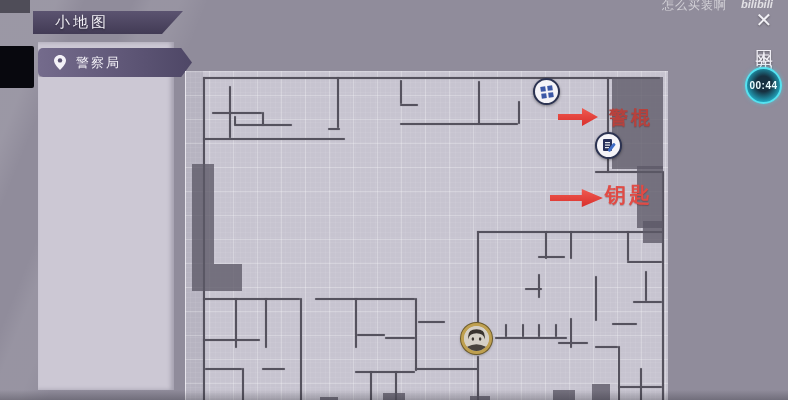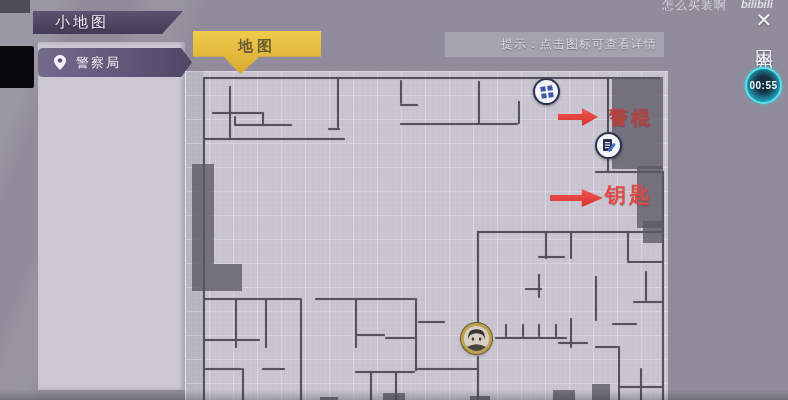--- a/index.html
+++ b/index.html
@@ -17,21 +17,21 @@
   .title-banner{position:absolute;left:33px;top:11px;width:150px;height:23px;
     background:linear-gradient(180deg,#5b5370,#423b55);
     clip-path:polygon(0 0,100% 0,86% 100%,0 100%);
     display:flex;align-items:center;padding-left:22px;}
   .title-banner .streak{position:absolute;right:-16px;top:0;width:30px;height:100%;
     background:linear-gradient(180deg,rgba(122,114,142,.8),rgba(70,62,90,.8));
     clip-path:polygon(55% 0,70% 0,15% 100%,0 100%);}
   .title-text{color:#f2f0f6;font-size:15px;letter-spacing:3px;text-shadow:0 1px 2px rgba(0,0,0,.4);text-align:right;}
 
   
-  .side-panel{position:absolute;left:38px;top:42px;width:147px;height:348px;background:#ccc8d4;
+  .side-panel{position:absolute;left:38px;top:42px;width:136px;height:348px;background:#ccc8d4;
     box-shadow:inset -3px 0 4px rgba(90,85,105,.35);}
   .loc-item{position:absolute;left:0;top:6px;width:154px;height:29px;
     background:linear-gradient(90deg,#746b8c,#5a5272 70%,#4e4766);
     clip-path:polygon(0 0,93% 0,100% 50%,93% 100%,0 100%);
     border-radius:5px 0 0 5px;display:flex;align-items:center;gap:10px;padding-left:16px;
     box-shadow:0 1px 2px rgba(0,0,0,.3);}
   .loc-item .label{color:#f4f2f8;font-size:13px;letter-spacing:2px;}
   .pin{display:inline-flex;}
 
   
@@ -225,27 +225,21 @@
           <ellipse cx="15.5" cy="12.5" rx="1.2" ry="1.6" fill="#3c3631"></ellipse>
         </svg>
     </div>
 
     <div class="arrow arrow1"></div>
     <div class="anno-label anno-label1">警棍</div>
     <div class="arrow arrow2"></div>
     <div class="anno-label anno-label2">钥匙</div>
   </div>
 
-  <div class="tab-yellow">
-    <span class="tab-label">地图</span>
-  </div>
-  <div class="hint-bar">
-    <span>提示：点击图标可查看详情</span>
-  </div>
 
   <div class="wm-zh">怎么买装啊</div>
   <div class="wm-brand">bilibili</div>
   <div class="close-btn">✕</div>
   <div class="v-label">困光</div>
   <div class="timer">
-    <span>00:55</span>
+    <span>00:44</span>
   </div>
 </div>
 
 </body></html>

